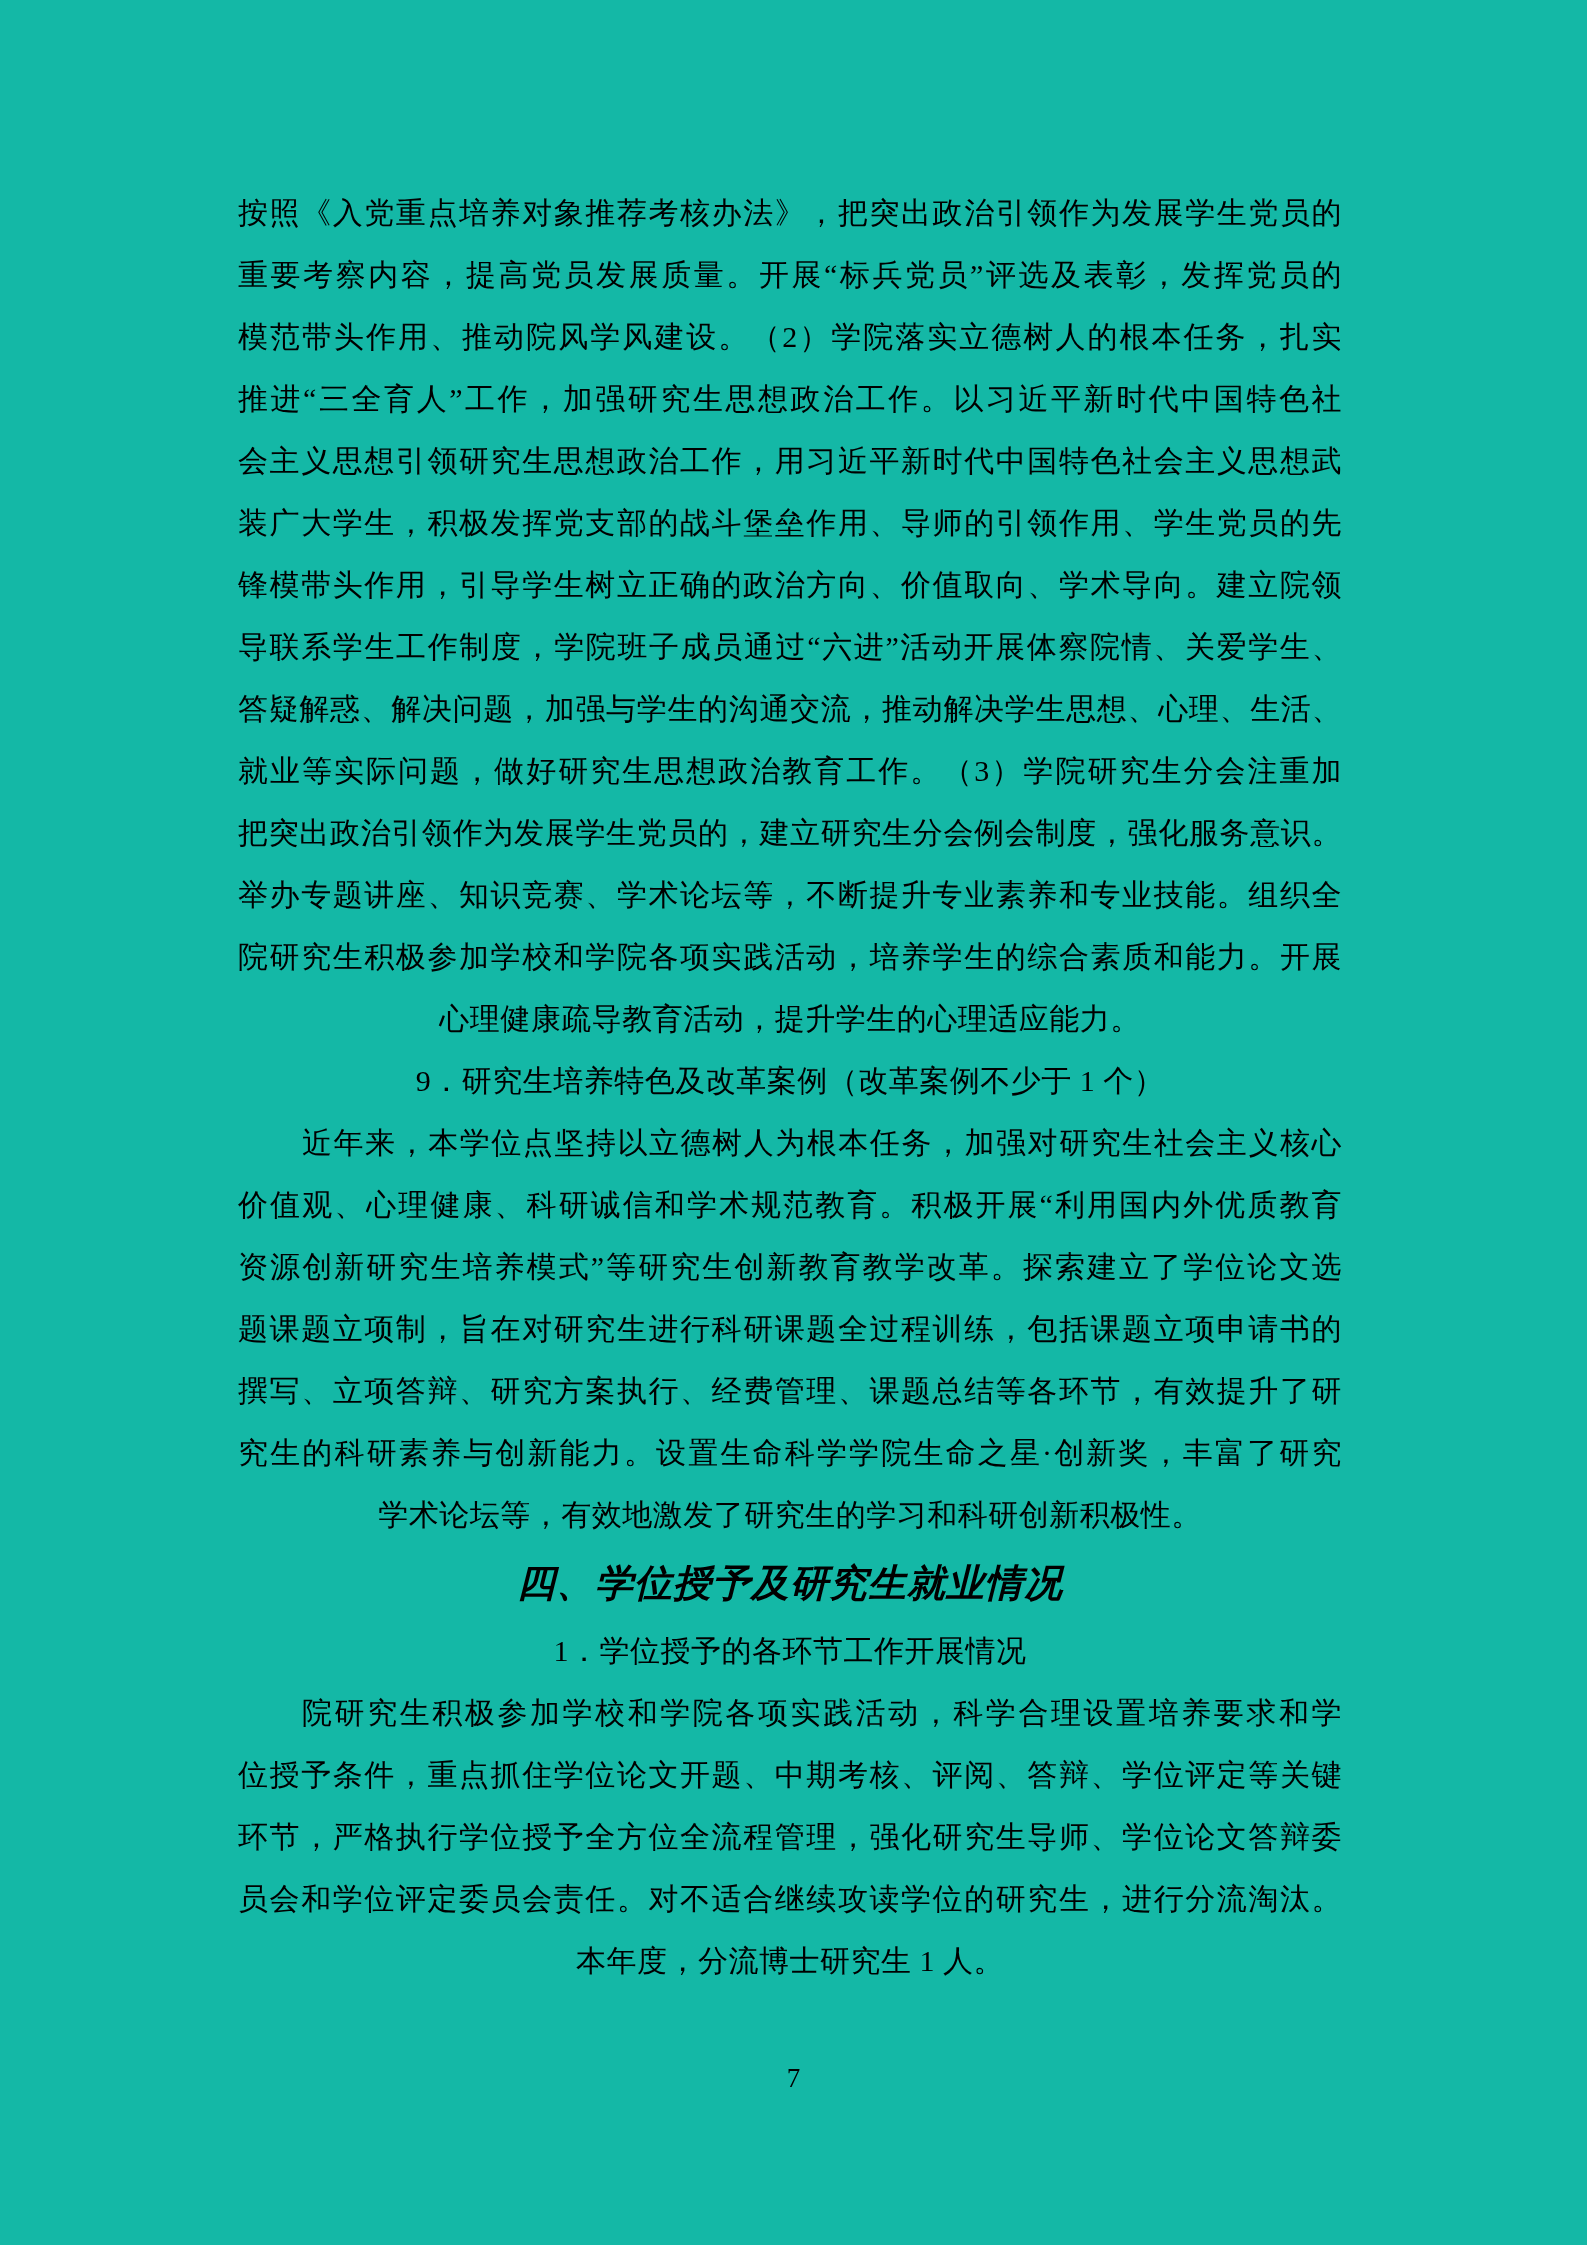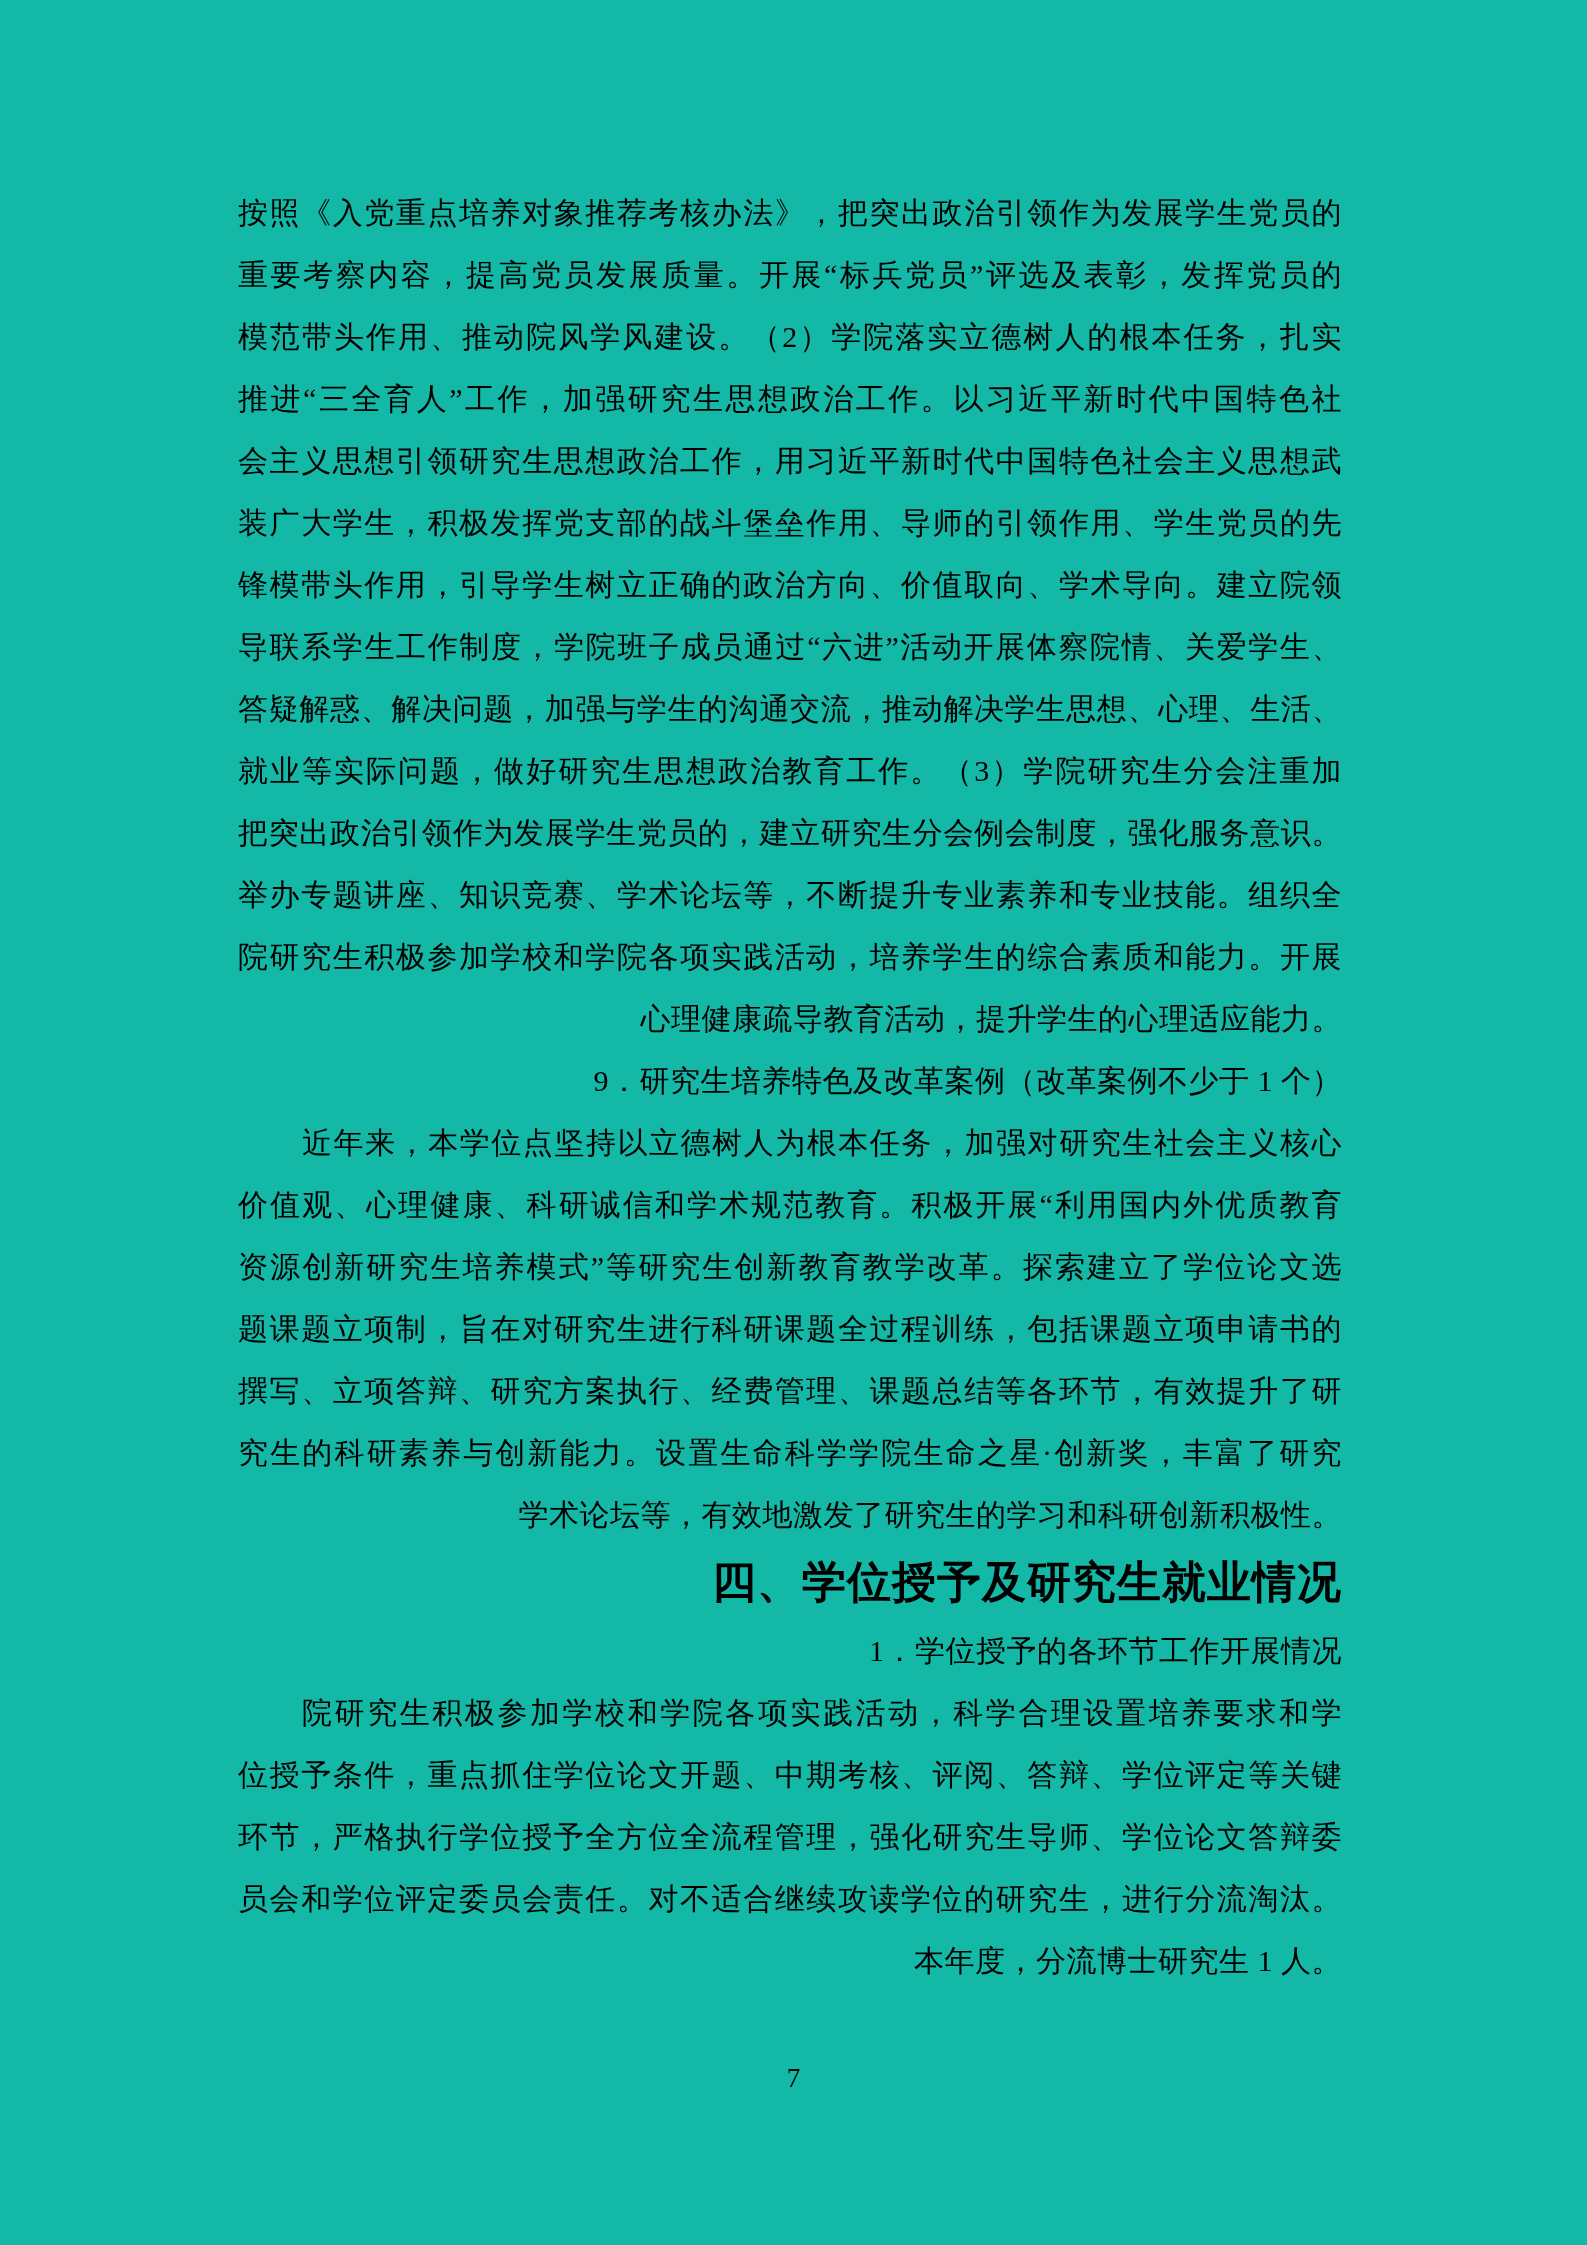--- a/index.html
+++ b/index.html
@@ -19,37 +19,38 @@
   .text-block {
     position: absolute;
     left: 238px;
     top: 182px;
     width: 1104px;
   }
   .line {
     font-size: 30px;
     line-height: 62px;
     height: 62px;
-    text-align: right;
+    text-align: center;
     color: #000000;
     letter-spacing: 0.5px;
   }
   .line.j {
     text-align: justify;
     text-align-last: justify;
   }
   .line.indent {
     text-indent: 64px;
   }
   .line.heading {
-    font-size: 44px;
+    font-size: 38px;
     line-height: 74px;
     height: 74px;
     font-weight: bold;
     letter-spacing: 1px;
+    font-style: italic;
   }
   .page-number {
     position: absolute;
     left: 0;
     top: 2058px;
     width: 100%;
     text-align: center;
     font-size: 27px;
     line-height: 40px;
     color: #000000;

